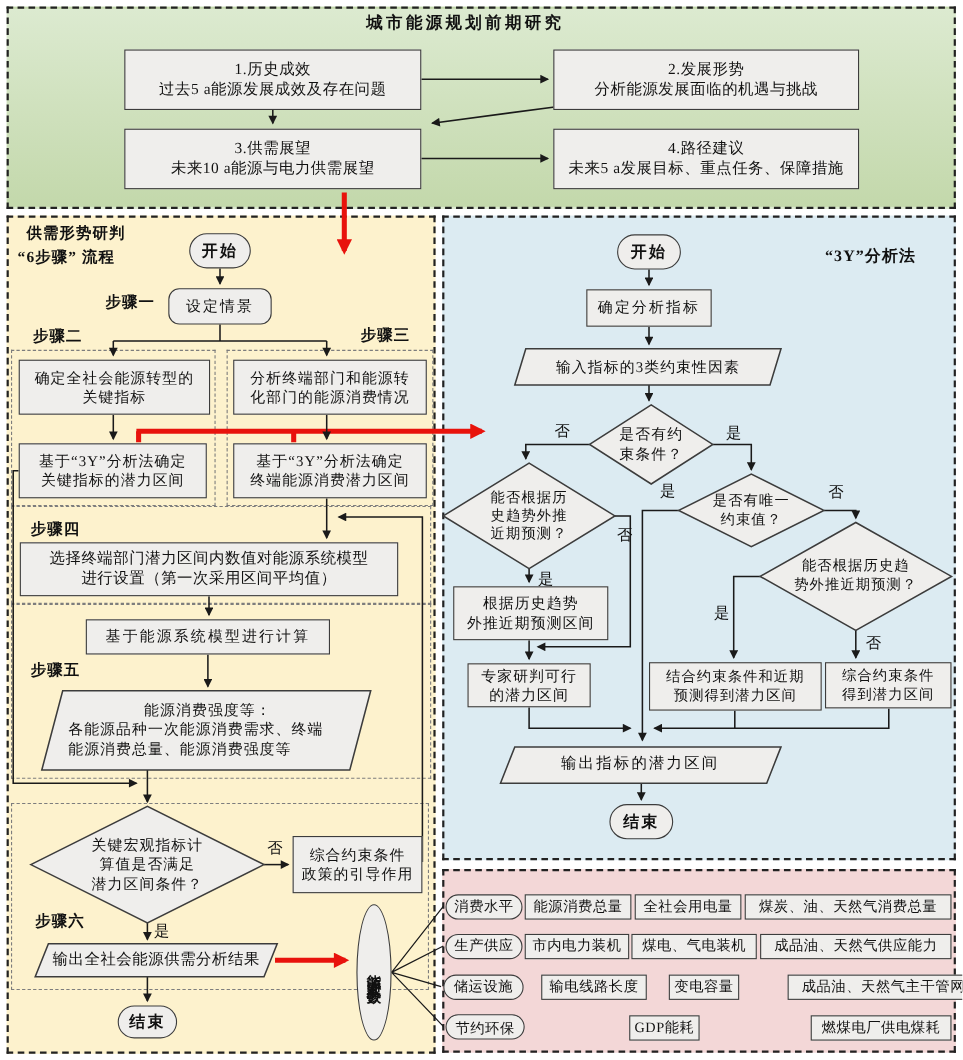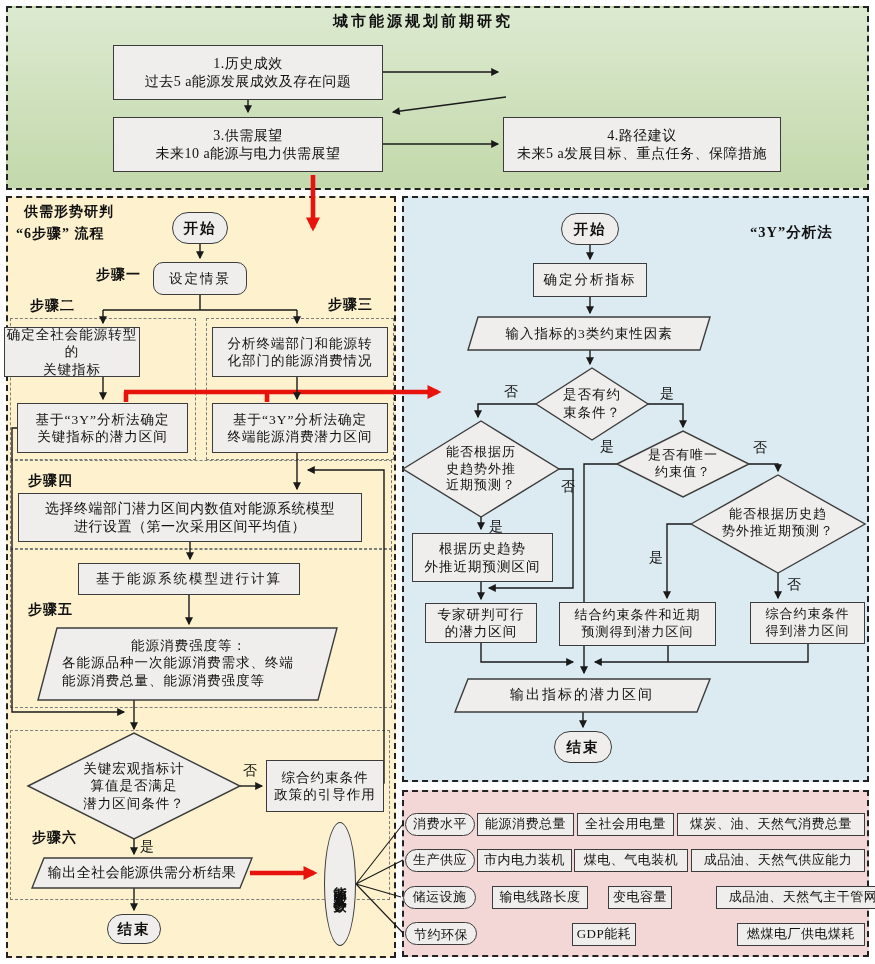--- a/index.html
+++ b/index.html
@@ -117,20 +117,24 @@
     <polygon class="shape" points="468,679 710,679 697,712 455,712"></polygon>
   </svg>
 
   <div class="txt title" style="left:250px;top:10px;width:346px;height:24px;">
     <span>城市能源规划前期研究</span>
   </div>
   <div class="node greenbox" style="left:113px;top:45px;width:270px;height:55px;">
     <div>1.历史成效</div>
     <div>过去5 a能源发展成效及存在问题</div>
   </div>
+  <div class="node greenbox" style="left:503px;top:45px;width:278px;height:55px;">
+    <div>2.发展形势</div>
+    <div>分析能源发展面临的机遇与挑战</div>
+  </div>
   <div class="node greenbox" style="left:113px;top:117px;width:270px;height:55px;">
     <div>3.供需展望</div>
     <div>未来10 a能源与电力供需展望</div>
   </div>
   <div class="node greenbox" style="left:503px;top:117px;width:278px;height:55px;">
     <div>4.路径建议</div>
     <div>未来5 a发展目标、重点任务、保障措施</div>
   </div>
 
   <div class="lbl" style="left:24px;top:203px;">
@@ -147,21 +151,21 @@
   </div>
   <div class="node ls2" style="left:153px;top:262px;width:94px;height:33px;border-radius:10px;">
     <div>设定情景</div>
   </div>
   <div class="lbl" style="left:30px;top:297px;">
     <span>步骤二</span>
   </div>
   <div class="lbl" style="left:328px;top:296px;">
     <span>步骤三</span>
   </div>
-  <div class="node" style="left:4px;top:327px;width:136px;height:50px;">
+  <div class="node" style="left:17px;top:327px;width:174px;height:50px;">
     <div>确定全社会能源转型的</div>
     <div>关键指标</div>
   </div>
   <div class="node" style="left:17px;top:403px;width:171px;height:50px;">
     <div>基于“3Y”分析法确定</div>
     <div>关键指标的潜力区间</div>
   </div>
   <div class="node" style="left:212px;top:327px;width:176px;height:50px;">
     <div>分析终端部门和能源转</div>
     <div>化部门的能源消费情况</div>
@@ -270,21 +274,21 @@
   <div class="txt small" style="left:704px;top:490px;width:148px;height:66px;">
     <div>能否根据历史趋</div>
     <div>势外推近期预测？</div>
   </div>
   <div class="lbl" style="left:649px;top:549px;font-weight:normal;">
     <span>是</span>
   </div>
   <div class="lbl" style="left:787px;top:576px;font-weight:normal;">
     <span>否</span>
   </div>
-  <div class="node small" style="left:559px;top:602px;width:157px;height:44px;">
+  <div class="node small" style="left:590px;top:602px;width:157px;height:44px;">
     <div>结合约束条件和近期</div>
     <div>预测得到潜力区间</div>
   </div>
   <div class="node small" style="left:750px;top:602px;width:115px;height:42px;">
     <div>综合约束条件</div>
     <div>得到潜力区间</div>
   </div>
   <div class="txt f14 ls2" style="left:458px;top:679px;width:248px;height:33px;">
     <div>输出指标的潜力区间</div>
   </div>

